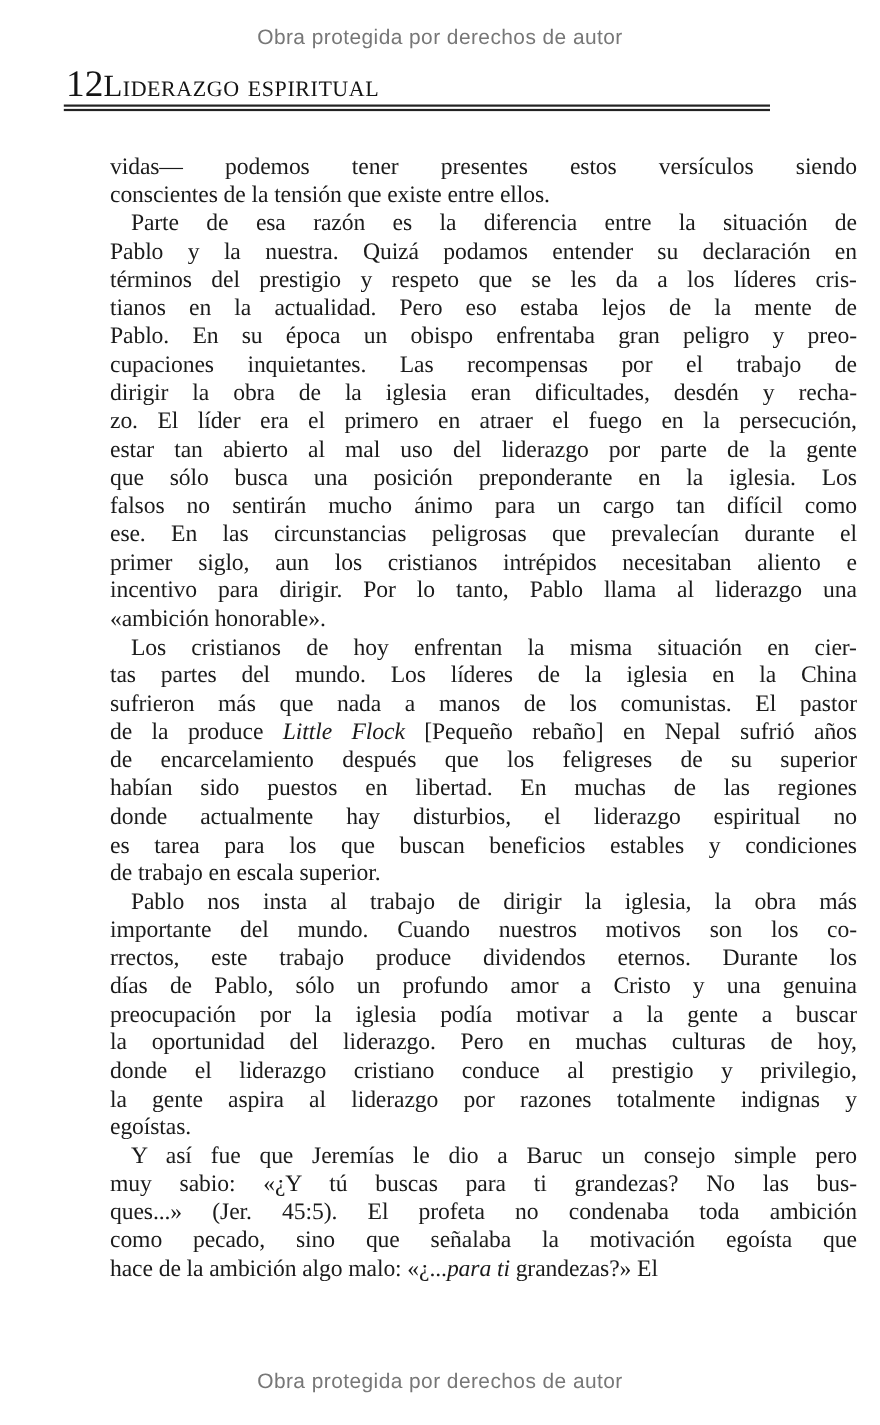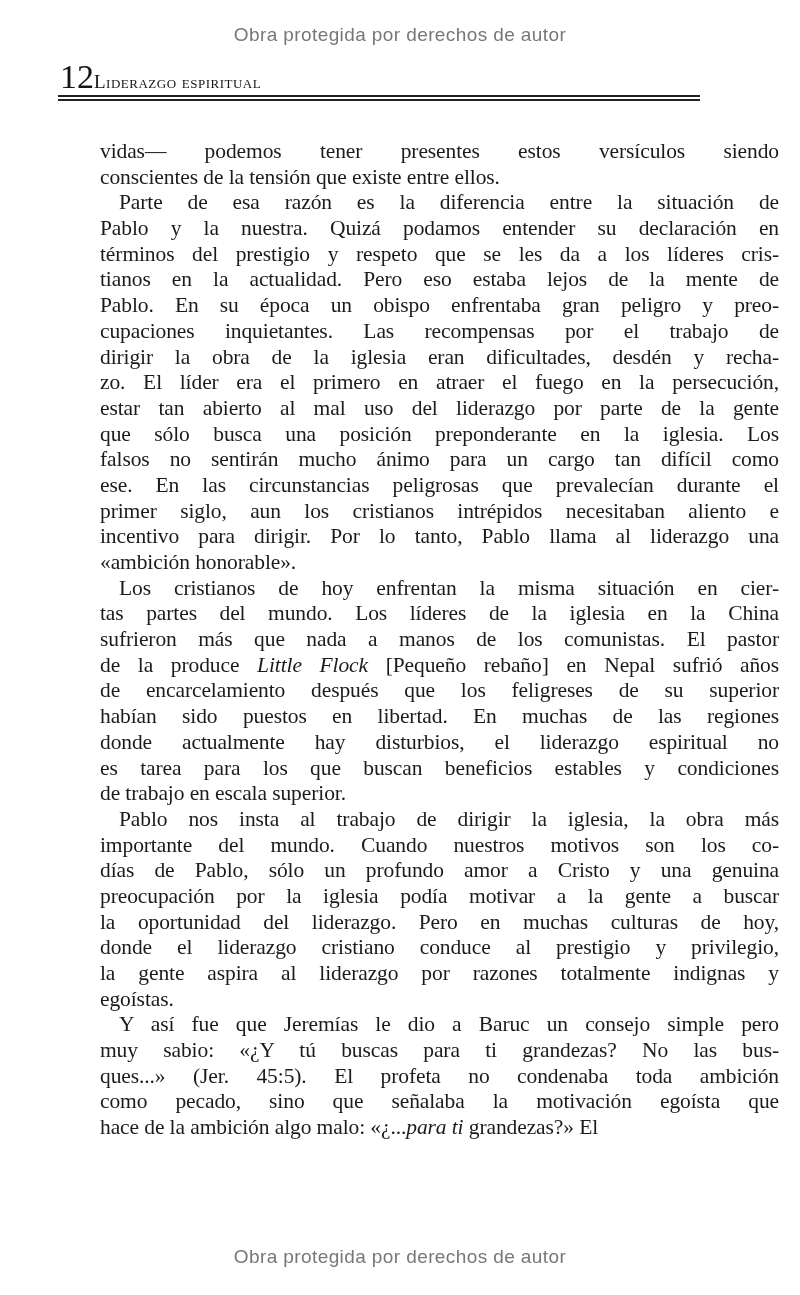--- a/index.html
+++ b/index.html
@@ -32,21 +32,21 @@
     display: flex;
     justify-content: flex-start;
     align-items: baseline;
     line-height: 1;
   }
   .pagenum {
     font-size: 34px;
     color: #141414;
   }
   .running-title {
-    font-size: 19px;
+    font-size: 28px;
     font-variant: small-caps;
     letter-spacing: 0.5px;
     color: #141414;
   }
   .header-rule {
     position: absolute;
     top: 95px;
     left: 58px;
     width: 642px;
     height: 2px;
@@ -122,20 +122,21 @@
         <div class="line"><span>de la produce </span><i>Little Flock</i><span> [Pequeño rebaño] en Nepal sufrió años</span></div>
         <div class="line"><span>de encarcelamiento después que los feligreses de su superior</span></div>
         <div class="line"><span>habían sido puestos en libertad. En muchas de las regiones</span></div>
         <div class="line"><span>donde actualmente hay disturbios, el liderazgo espiritual no</span></div>
         <div class="line"><span>es tarea para los que buscan beneficios estables y condiciones</span></div>
         <div class="line last"><span>de trabajo en escala superior.</span></div>
       </div>
       <div class="para">
         <div class="line indent"><span>Pablo nos insta al trabajo de dirigir la iglesia, la obra más</span></div>
         <div class="line"><span>importante del mundo. Cuando nuestros motivos son los co-</span></div>
+        <div class="line"><span>rrectos, este trabajo produce dividendos eternos. Durante los</span></div>
         <div class="line"><span>días de Pablo, sólo un profundo amor a Cristo y una genuina</span></div>
         <div class="line"><span>preocupación por la iglesia podía motivar a la gente a buscar</span></div>
         <div class="line"><span>la oportunidad del liderazgo. Pero en muchas culturas de hoy,</span></div>
         <div class="line"><span>donde el liderazgo cristiano conduce al prestigio y privilegio,</span></div>
         <div class="line"><span>la gente aspira al liderazgo por razones totalmente indignas y</span></div>
         <div class="line last"><span>egoístas.</span></div>
       </div>
       <div class="para">
         <div class="line indent"><span>Y así fue que Jeremías le dio a Baruc un consejo simple pero</span></div>
         <div class="line"><span>muy sabio: «¿Y tú buscas para ti grandezas? No las bus-</span></div>

